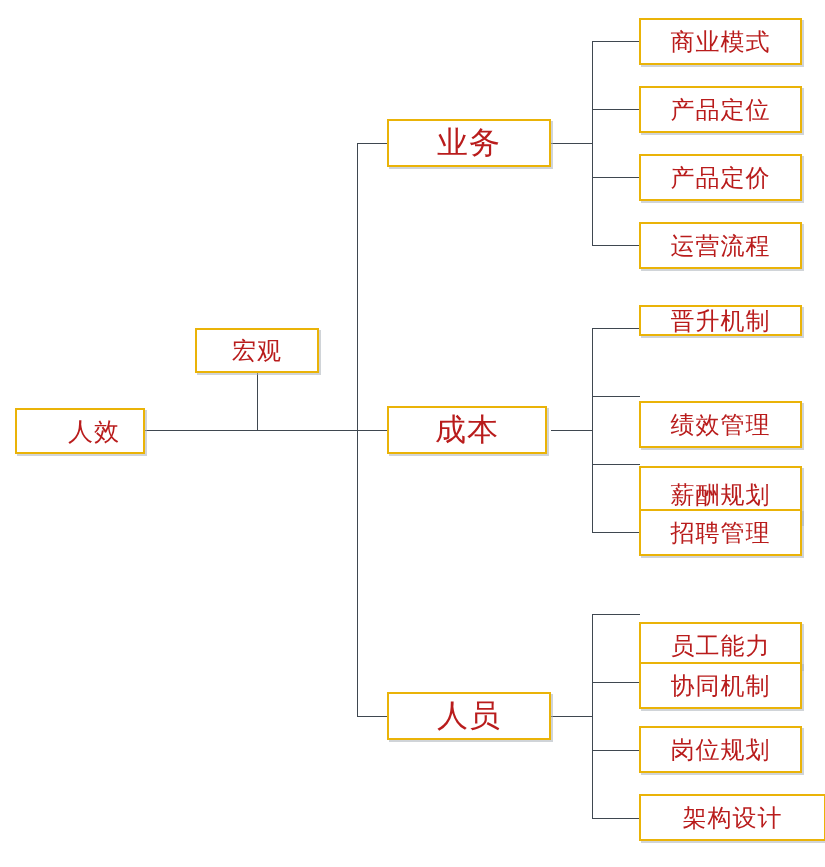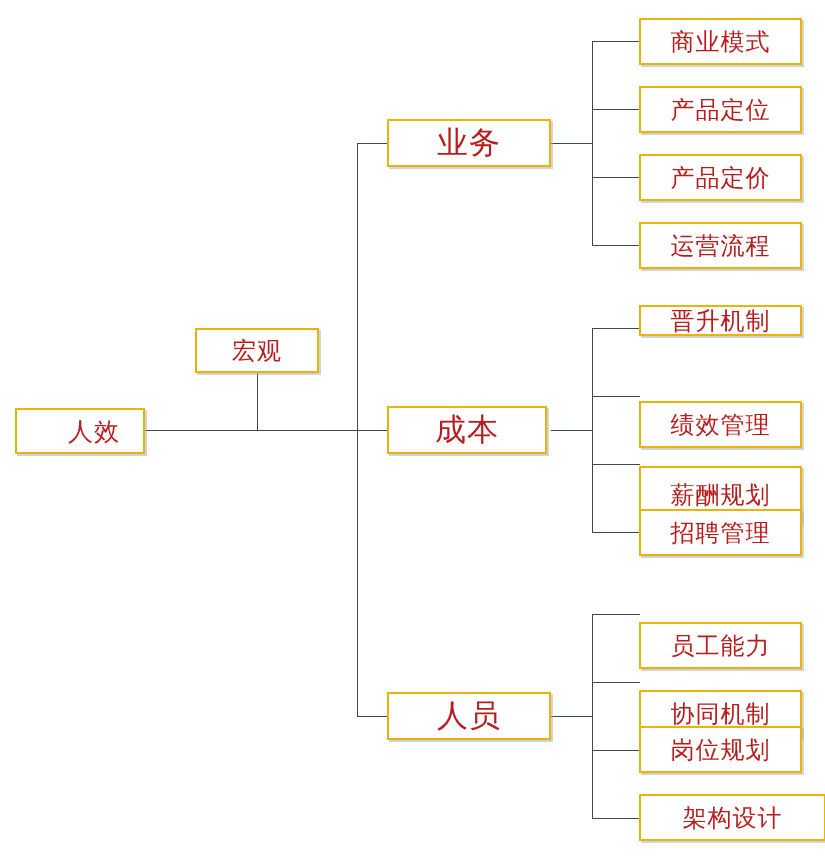--- a/index.html
+++ b/index.html
@@ -96,17 +96,17 @@
   <div class="node leaf" style="left:639px; top:86px; width:163px; height:47px;">产品定位</div>
   <div class="node leaf" style="left:639px; top:154px; width:163px; height:47px;">产品定价</div>
   <div class="node leaf" style="left:639px; top:222px; width:163px; height:47px;">运营流程</div>
 
   <div class="node leaf" style="left:639px; top:305px; width:163px; height:31px;">晋升机制</div>
   <div class="node leaf" style="left:639px; top:373px; width:163px; height:47px;margin-top:28px;">绩效管理</div>
   <div class="node leaf" style="left:639px; top:466px; width:163px; height:58px;">薪酬规划</div>
   <div class="node leaf" style="left:639px; top:509px; width:163px; height:47px;">招聘管理</div>
 
   <div class="node leaf" style="left:639px; top:590px; width:163px; height:47px;margin-top:32px;">员工能力</div>
-  <div class="node leaf" style="left:639px; top:662px; width:163px; height:47px;margin-top:28px;">协同机制</div>
+  <div class="node leaf" style="left:639px; top:662px; width:163px; height:47px;">协同机制</div>
   <div class="node leaf" style="left:639px; top:726px; width:163px; height:47px;">岗位规划</div>
   <div class="node leaf" style="left:639px; top:794px; width:187px; height:47px;">架构设计</div>
 
 </div>
 
 </body></html>

